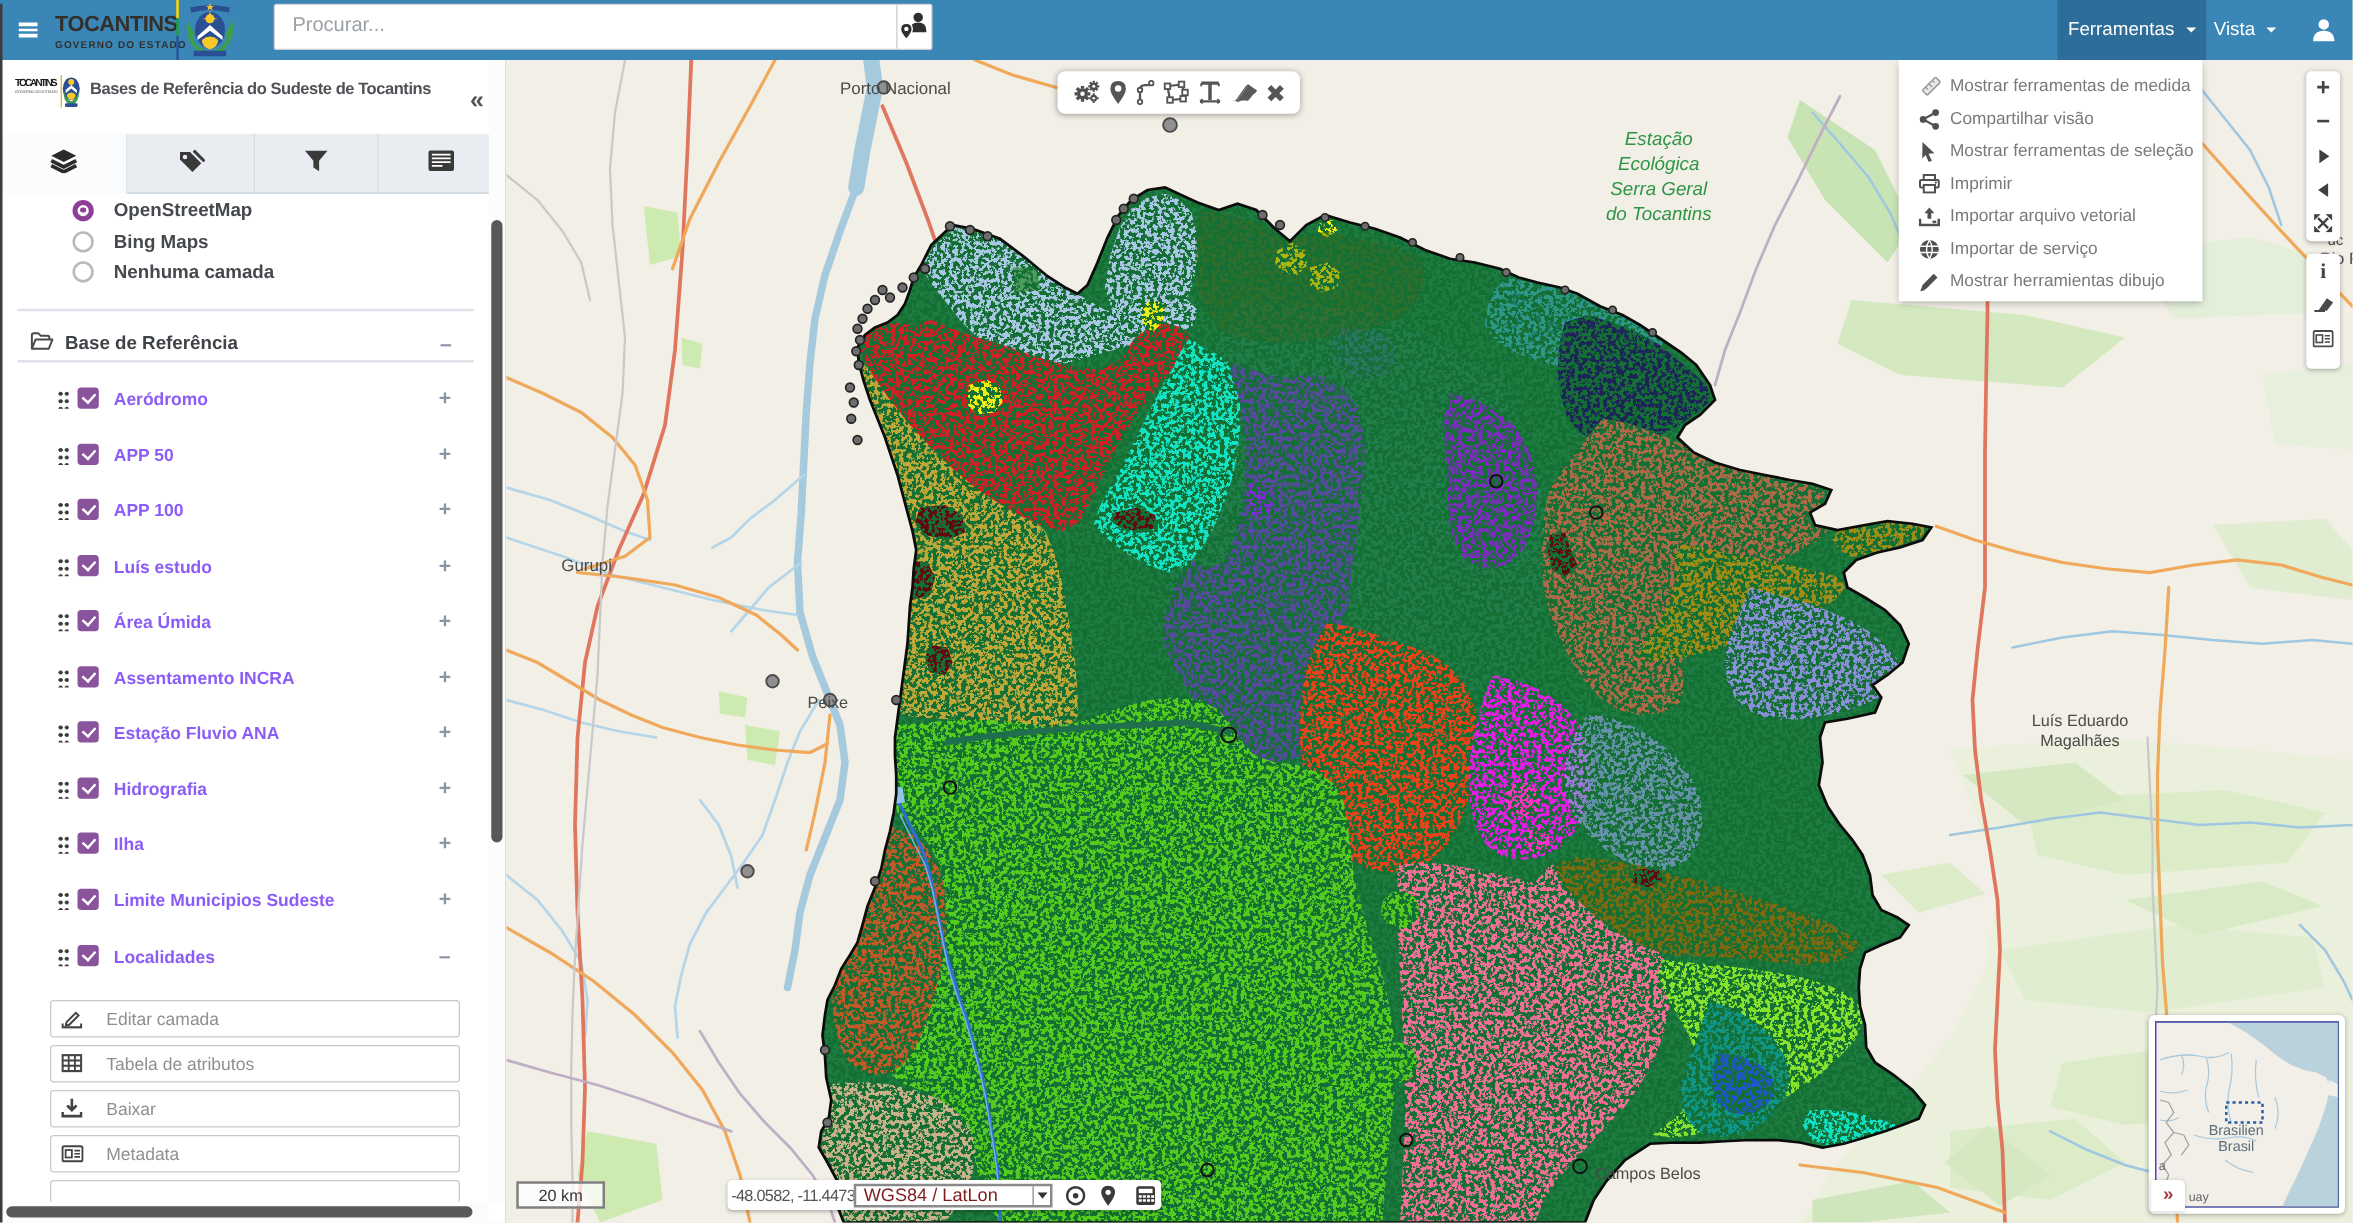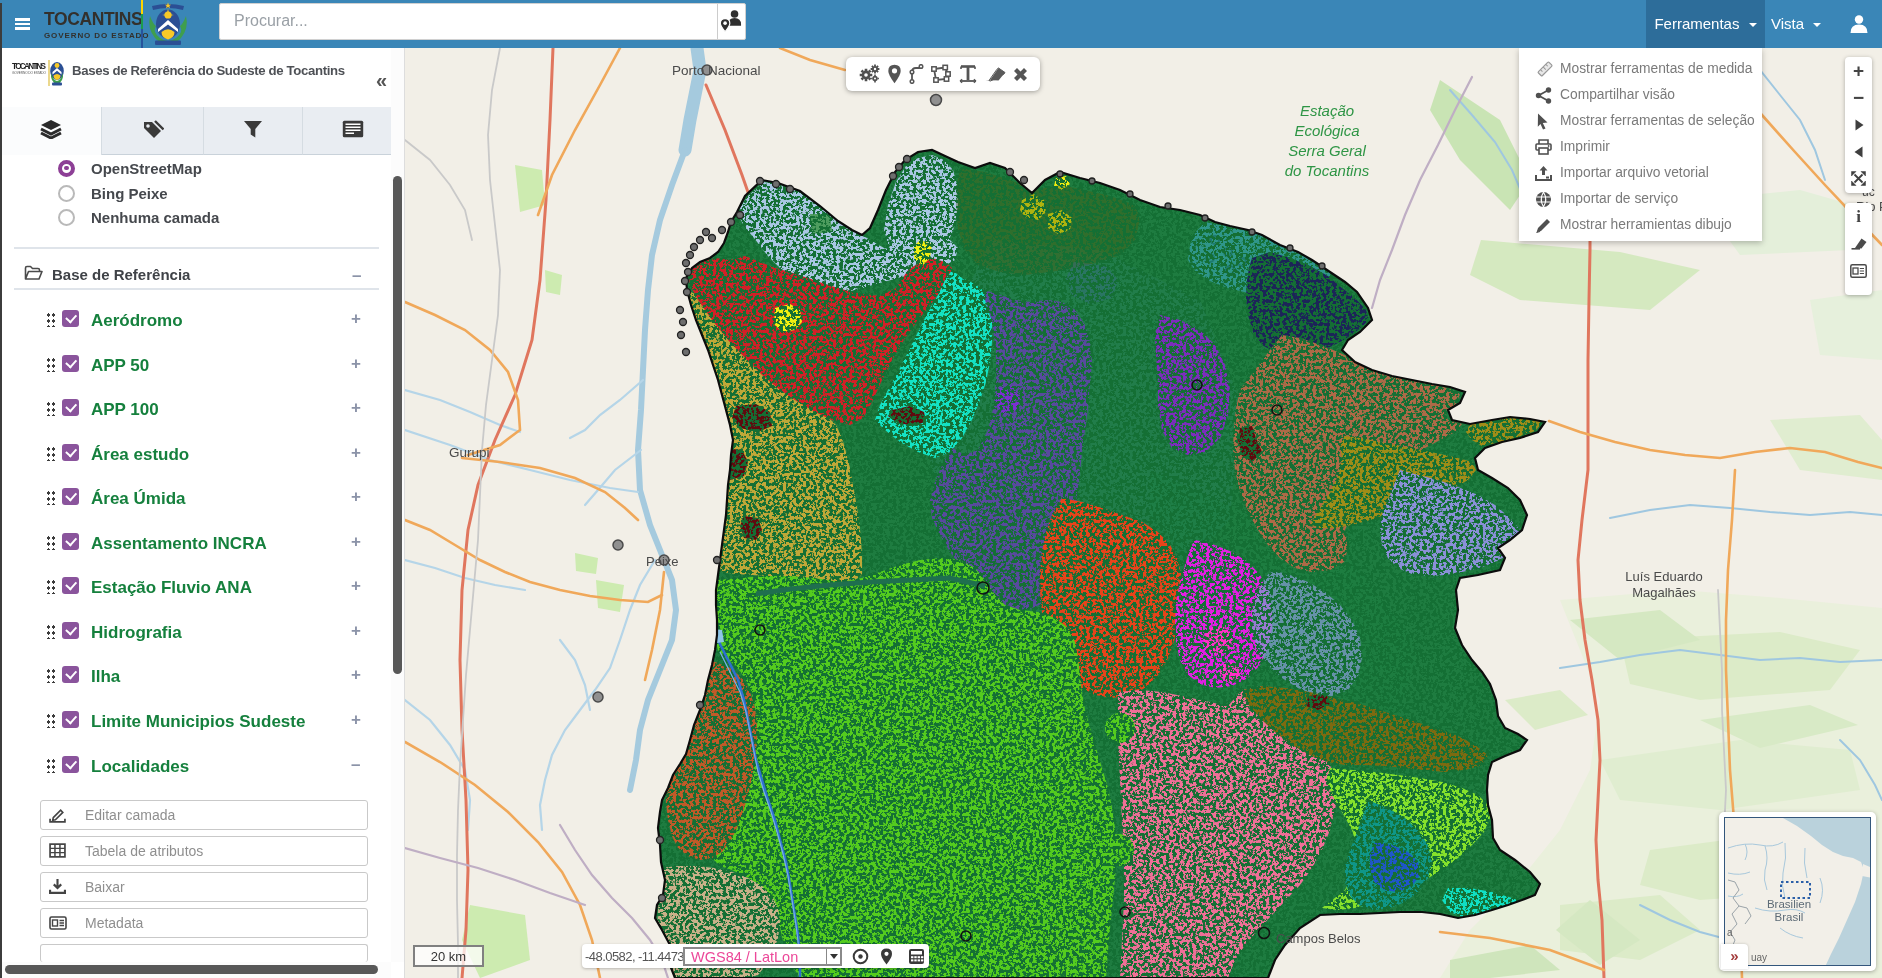--- a/index.html
+++ b/index.html
@@ -36,21 +36,21 @@
   .hr { position:absolute; left:14px; width:365px; height:2px; background:#dfe4ea; }
   #bderef { position:absolute; left:0; top:210px; width:403px; height:36px; }
   #bderef .lbl { position:absolute; left:52px; top:8px; font-size:15px; font-weight:bold; color:#3f4247; }
   #bderef .minus { position:absolute; left:352px; top:8px; color:#8b93a8; font-weight:bold; font-size:17px; }
   .lrow { position:absolute; left:0; width:391px; height:24px; }
   .lrow .grip { position:absolute; left:46px; top:3px; width:9px; height:15px;
      background-image:radial-gradient(circle, #3c3c3c 1.5px, transparent 1.6px);
      background-size:5px 6px; }
   .lrow .cb { position:absolute; left:62px; top:1px; width:17px; height:17px; background:#8a549c; border-radius:3px; }
   .lrow .cb:after { content:""; position:absolute; left:3.5px; top:3.5px; width:8px; height:4.5px; border-left:2.4px solid #fff; border-bottom:2.4px solid #fff; transform:rotate(-48deg); }
-  .lrow .lab { position:absolute; left:91px; top:2px; font-size:17px; font-weight:bold; color:#15803d; }
+  .lrow .lab { position:absolute; left:91px; top:2px; font-size:14px; font-weight:bold; color:#8b5cf6; }
   .lrow .pm { position:absolute; left:351px; top:0px; color:#8b93a8; font-weight:bold; font-size:17px; }
   .sbtn { position:absolute; left:40px; width:328px; height:30px; border:1.5px solid #c9c9c9; border-radius:3px; background:#fff; }
   .sbtn .ic { position:absolute; left:0; top:0; width:33px; height:27px; display:flex; align-items:center; justify-content:center; }
   .sbtn .tx { position:absolute; left:44px; top:6px; font-size:14px; color:#8f8f8f;text-align:center; }
   
   #vscroll { position:absolute; left:391px; top:0px; width:13px; height:914px; background:#fcfcfc; }
   #vthumb { position:absolute; left:1.5px; top:128px; width:9px; height:498px; background:#585858; border-radius:5px; }
   #hscroll { position:absolute; left:0; top:914px; width:391px; height:16px; background:#fcfcfc; }
   #hthumb { position:absolute; left:5px; top:3px; width:373px; height:9px; background:#585858; border-radius:5px; }
   #sbborder { position:absolute; left:404px; top:0; width:1px; height:930px; background:#ddd; }
@@ -61,21 +61,21 @@
   #ddmenu { position:absolute; left:1114px; top:0; width:243px; height:193px; background:#fff; box-shadow:0 2px 6px rgba(0,0,0,.25); }
   .dditem { position:absolute; left:0; width:100%; height:26px; }
   .dditem svg { position:absolute; left:16px; top:5px; }
   .dditem span { position:absolute; left:41px; top:5px; font-size:13.8px; color:#7a7a7a; white-space:nowrap; }
   .ctrlbox { position:absolute; left:1440px; width:27px; background:#fff; border-radius:4px; box-shadow:0 1px 4px rgba(0,0,0,.3); }
   .cbtn { width:27px; height:27px; display:flex; align-items:center; justify-content:center; color:#444; font-weight:bold; }
   #scalebox { position:absolute; left:8px; top:897px; width:71px; height:22px; border:2px solid #808080; background:rgba(255,255,255,.75); font-size:13px; color:#333; text-align:center; line-height:19px; }
   #coordpanel { position:absolute; left:177px; top:896px; width:347px; height:24px; background:#fff; border-radius:4px; box-shadow:0 1px 3px rgba(0,0,0,.25); }
   #coordpanel .coords { position:absolute; left:3px; top:5px; font-size:13px; letter-spacing:-0.55px; color:#555; }
   #coordsel { position:absolute; left:101px; top:2.5px; width:159px; height:19px; border:2px solid #8a8a8a; background:#fff; }
-  #coordsel .stx { position:absolute; left:6px; top:0px; font-size:14.5px; color:#ec4899; }
+  #coordsel .stx { position:absolute; left:6px; top:0px; font-size:14.5px; color:#7f1d1d; }
   #coordsel .sarr { position:absolute; right:0; top:0; width:14px; height:15px; border-left:1.5px solid #888; }
   #coordsel .sarr:after { content:""; position:absolute; left:3px; top:5px; border-left:4px solid transparent; border-right:4px solid transparent; border-top:5px solid #333; }
   
   #overview { position:absolute; left:1314px; top:764px; width:157px; height:159px; background:#fff; border-radius:5px; box-shadow:0 1px 4px rgba(0,0,0,.3); }
   #ovmap { position:absolute; left:5px; top:5px; width:147px; height:149px; border:1.5px solid #33567c; overflow:hidden; background:#8b5cf6; }
   #ovbtn { position:absolute; left:2px; top:132px; width:27px; height:25px; background:#fff; border-radius:0 4px 0 0; box-shadow:0 0 3px rgba(0,0,0,.2); color:#a33b3b; font-size:15px; font-weight:bold; text-align:center; line-height:24px; }
 </style>
 </head>
 <body>
 <div id="leftedge"></div>
@@ -659,21 +659,21 @@
           </svg></span>
       </div>
   </div>
   <div id="radios">
     <div class="radio-row" style="top:10px">
         <span class="rad sel"></span>
         <span>OpenStreetMap</span>
       </div>
     <div class="radio-row" style="top:35px">
         <span class="rad"></span>
-        <span>Bing Peixe</span>
+        <span>Bing Maps</span>
       </div>
     <div class="radio-row" style="top:59px">
         <span class="rad"></span>
         <span>Nenhuma camada</span>
       </div>
   </div>
   <div class="hr" style="top:199px"></div>
   <div id="bderef">
     <svg style="position:absolute;left:24px;top:7px" width="19" height="16" viewBox="0 0 19 16">
         <path d="M1.5 14 L1.5 3 Q1.5 1.5 3 1.5 L6.5 1.5 L8.5 3.5 L14 3.5 Q15.5 3.5 15.5 5 L15.5 6.5 M1.5 14 L4.5 6.5 L18 6.5 L15 14 Z" fill="none" stroke="#4a4a4a" stroke-width="1.6" stroke-linejoin="round"></path>
@@ -697,21 +697,21 @@
       </div>
     <div class="lrow" style="top:350px">
         <span class="grip"></span>
         <span class="cb"></span>
         <span class="lab">APP 100</span>
         <span class="pm">+</span>
       </div>
     <div class="lrow" style="top:395px">
         <span class="grip"></span>
         <span class="cb"></span>
-        <span class="lab">Área estudo</span>
+        <span class="lab">Luís estudo</span>
         <span class="pm">+</span>
       </div>
     <div class="lrow" style="top:439px">
         <span class="grip"></span>
         <span class="cb"></span>
         <span class="lab">Área Úmida</span>
         <span class="pm">+</span>
       </div>
     <div class="lrow" style="top:484px">
         <span class="grip"></span>

